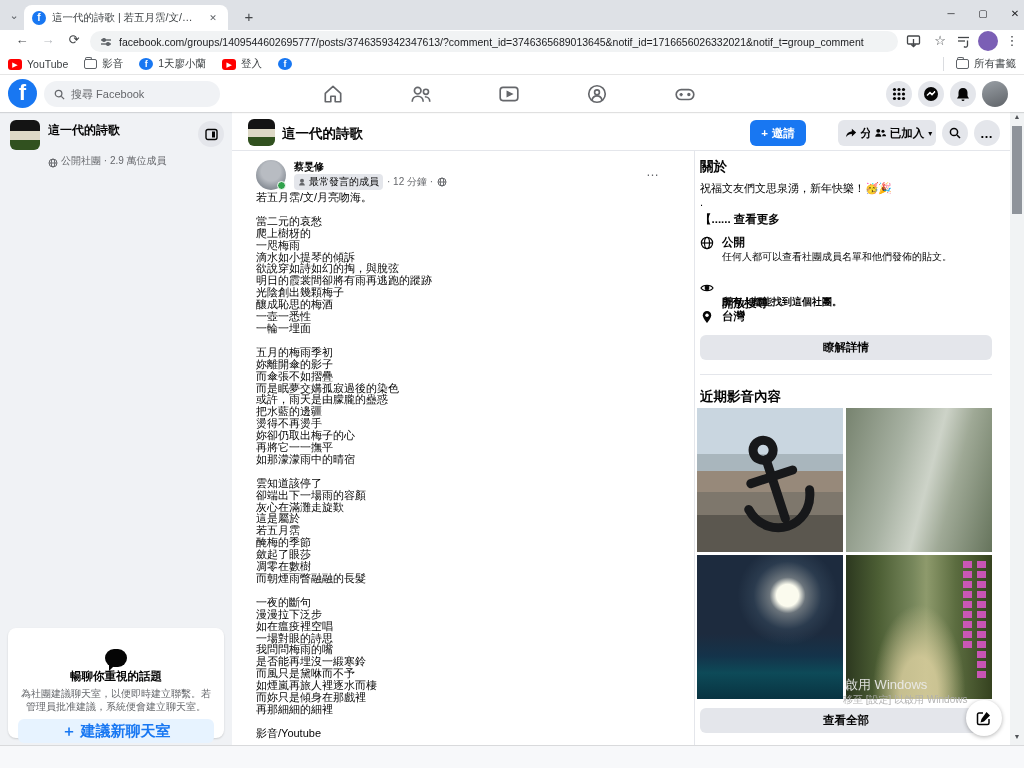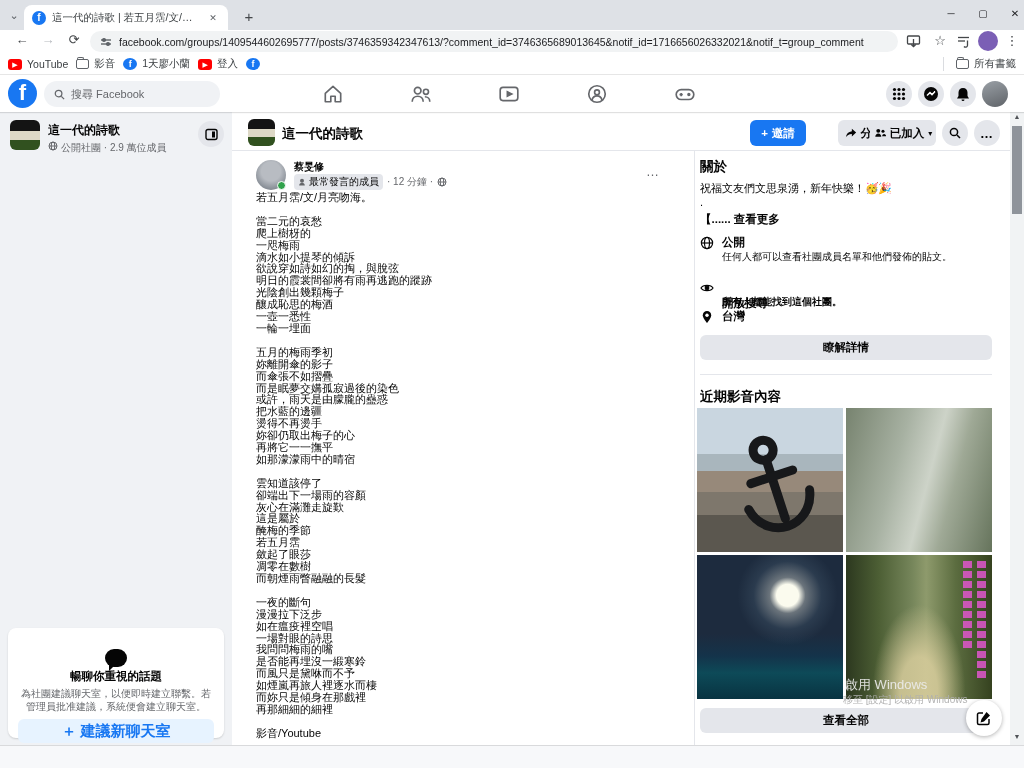--- a/index.html
+++ b/index.html
@@ -14,40 +14,40 @@
   .tab-title { font-size:10.5px; color:#3c4043; white-space:nowrap; overflow:hidden; text-overflow:ellipsis; flex:1; }
   .tab-close { font-size:9px; color:#5f6368; width:14px; text-align:center; }
   .favicon-f { width:14px; height:14px; border-radius:50%; background:#1877f2; color:#fff; font-weight:bold; font-size:10px; text-align:center; line-height:14px; flex:0 0 14px; }
   #new-tab { left:238px; top:7px; width:22px; height:22px; color:#44474a; font-size:15px; text-align:center; line-height:20px; }
   .winctl { top:0; height:28px; width:30px; text-align:center; line-height:28px; font-size:10px; color:#202124; }
   #toolbar { left:0; top:30px; width:1024px; height:24px; background:#fff; }
   .navic { top:32px; font-size:13px; color:#44474a; width:20px; text-align:center; }
   #urlbar { left:90px; top:31px; width:808px; height:21px; background:#f1f3f4; border-radius:11px; display:flex; align-items:center; padding:0 10px; gap:7px; }
   #url-text { font-size:10.5px; color:#202124; white-space:nowrap; overflow:hidden; }
   #chrome-avatar { left:978px; top:31px; width:20px; height:20px; border-radius:50%; background:#7b5fb5; }
-  #bookmarks { left:0; top:54px; width:1024px; height:21px; background:#fff; border-bottom:1px solid #e6e6e6; display:flex; align-items:center; padding:0 8px; gap:8px; font-size:10.5px; color:#3c4043; }
+  #bookmarks { left:0; top:54px; width:1024px; height:21px; background:#fff; border-bottom:1px solid #e6e6e6; display:flex; align-items:center; padding:0 8px; gap:16px; font-size:10.5px; color:#3c4043; }
   .bm { display:flex; align-items:center; gap:5px; }
   .yt-ic { width:14px; height:11px; background:#f00; border-radius:3px; color:#fff; font-size:7px; text-align:center; line-height:11px; }
   .bm-spacer { flex:1; }
   .folder-ic { width:13px; height:10px; border:1.3px solid #5f6368; border-radius:2px; position:relative; }
   .folder-ic:before { content:""; position:absolute; top:-3px; left:0; width:5px; height:2px; border:1.3px solid #5f6368; border-bottom:none; border-radius:2px 2px 0 0; }
 
   
   #fbheader { left:0; top:75px; width:1024px; height:37px; background:#fff; box-shadow:0 1px 1px rgba(0,0,0,.12); z-index:5; }
   #fb-logo { left:8px; top:79px; width:29px; height:29px; border-radius:50%; background:#1877f2; color:#fff; font-size:22px; font-weight:bold; text-align:center; line-height:28px; }
   #fb-search { left:44px; top:81px; width:176px; height:26px; background:#f0f2f5; border-radius:13px; display:flex; align-items:center; padding:0 10px; gap:6px; color:#65676b; font-size:11px; }
   .centernav { top:83px; width:22px; height:22px; }
   .rightic { top:81px; width:26px; height:26px; border-radius:50%; background:#e4e6eb; display:flex; align-items:center; justify-content:center; }
   #header-avatar { background:linear-gradient(160deg,#9aa0a6,#5f6368); }
 
   
   #leftrail { left:0; top:112px; width:232px; height:633px; background:#f0f2f5; }
   #rail-avatar { left:10px; top:120px; width:30px; height:30px; border-radius:6px; background:linear-gradient(180deg,#141414 0 36%,#ddd8c6 36% 68%,#31511f 68% 100%); }
   #rail-name { left:48px; top:122px; font-size:12px; font-weight:bold; }
-  #rail-meta { left:48px; top:141px; font-size:10px; color:#65676b; display:flex; align-items:flex-start; gap:3px; }
+  #rail-meta { left:48px; top:154px; font-size:10px; color:#65676b; display:flex; align-items:flex-end; gap:3px; }
   #rail-collapse { left:198px; top:121px; width:26px; height:26px; border-radius:50%; background:#e4e6eb; display:flex; align-items:center; justify-content:center; }
   #chat-card { left:8px; top:628px; width:216px; height:110px; background:#fff; border-radius:8px; box-shadow:0 1px 2px rgba(0,0,0,.15); text-align:center; padding:21px 10px; }
   #chat-bubble { width:22px; height:18px; background:#050505; border-radius:9px; margin:0 auto 2px; position:relative; }
   #chat-bubble:after { content:""; position:absolute; left:4px; bottom:-4px; border:5px solid transparent; border-top-color:#050505; border-left-color:#050505; }
   #chat-title { font-size:11.5px; font-weight:bold; margin-bottom:3px; }
   #chat-desc { font-size:10px; color:#65676b; line-height:13px; }
   #chat-btn { margin-top:6px; height:24px; background:#e7f3ff; border-radius:6px; color:#1877f2; font-size:15px; font-weight:bold; line-height:24px; }
 
   
   #main-bg { left:232px; top:112px; width:778px; height:633px; background:#fff; }
@@ -368,22 +368,22 @@
     <div>把水藍的邊疆</div>
     <div>燙得不再燙手</div>
     <div>妳卻仍取出梅子的心</div>
     <div>再將它一一撫平</div>
     <div>如那濛濛雨中的晴宿</div>
     <div>&nbsp;</div>
     <div>雲知道該停了</div>
     <div>卻端出下一場雨的容顏</div>
     <div>灰心在滿灘走旋歎</div>
     <div>這是屬於</div>
+    <div>若五月霑</div>
     <div>醃梅的季節</div>
-    <div>若五月霑</div>
     <div>斂起了眼莎</div>
     <div>凋零在數樹</div>
     <div>而朝煙雨瞥融融的長髮</div>
     <div>&nbsp;</div>
     <div>一夜的斷句</div>
     <div>漫漫拉下泛步</div>
     <div>如在瘟疫裡空唱</div>
     <div>一場對眼的詩思</div>
     <div>我問問梅雨的嘴</div>
     <div>是否能再埋沒一緞寒鈴</div>

